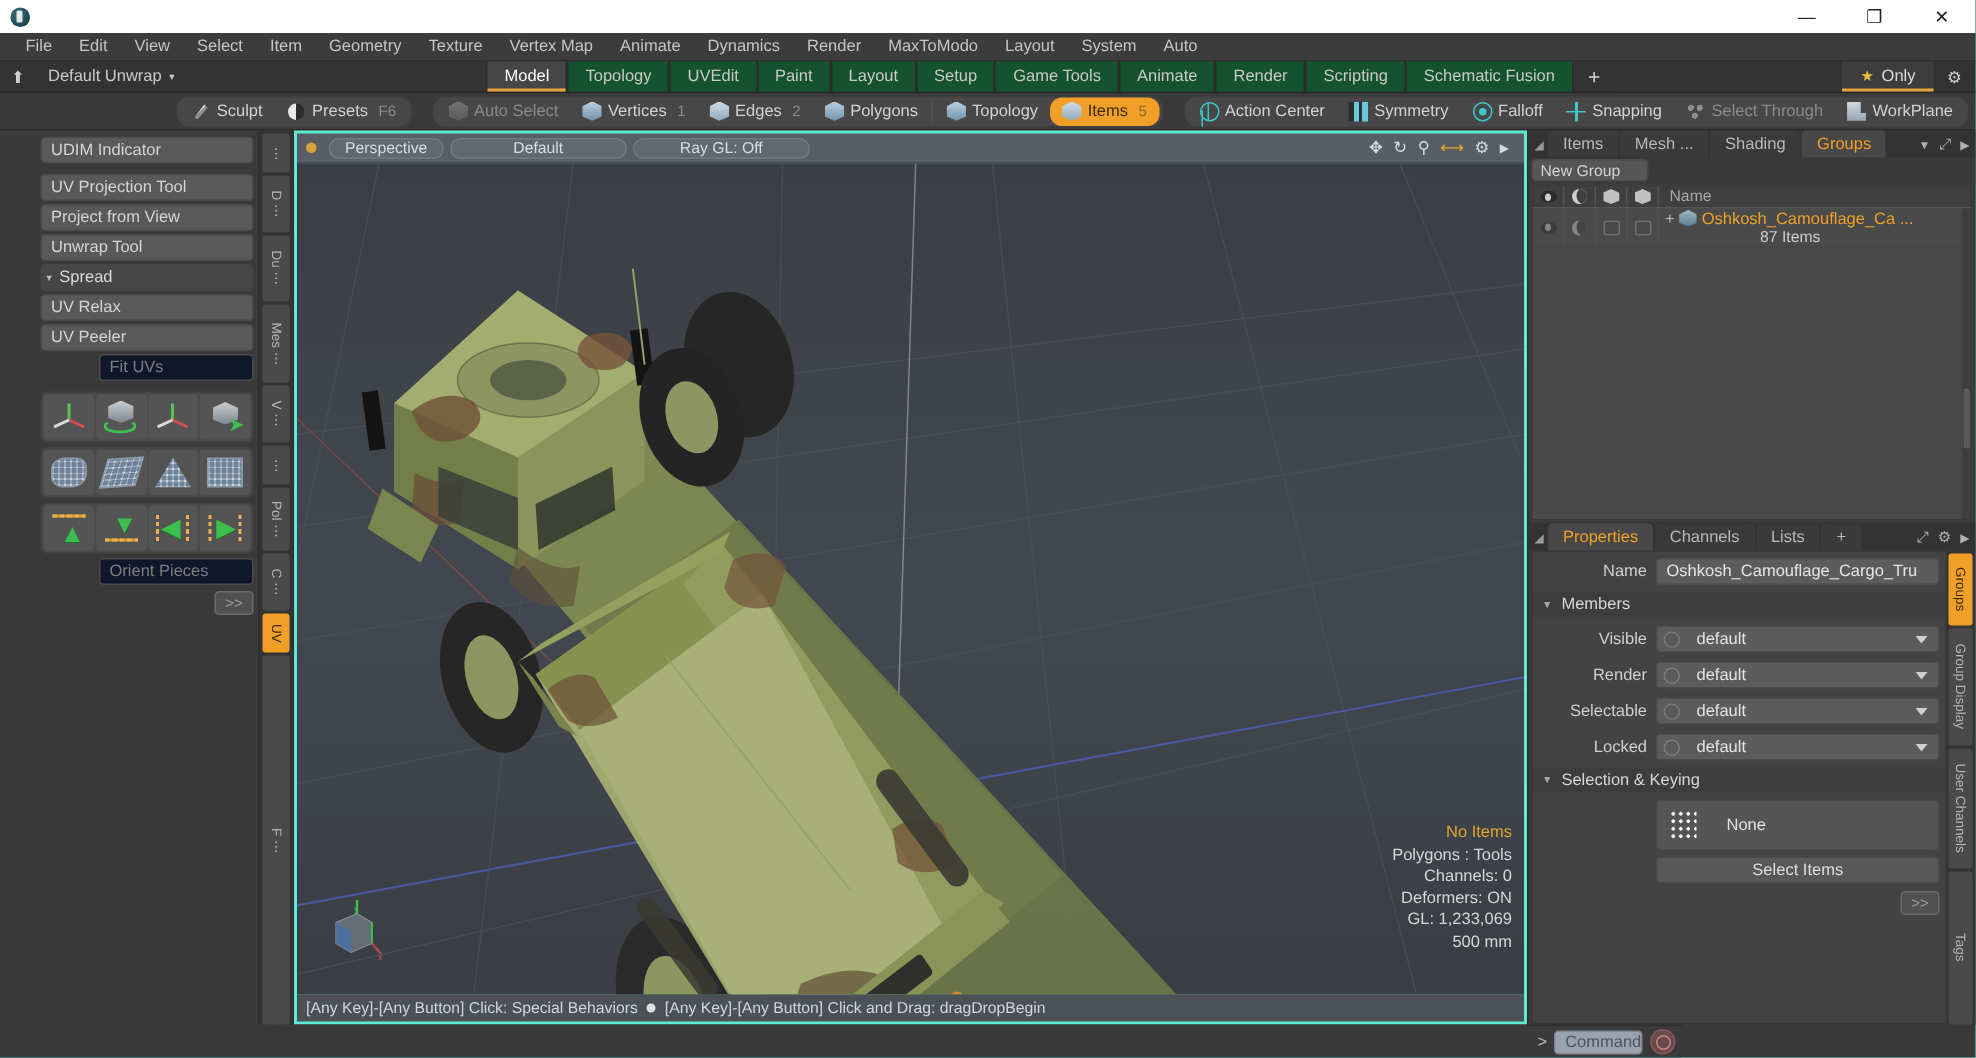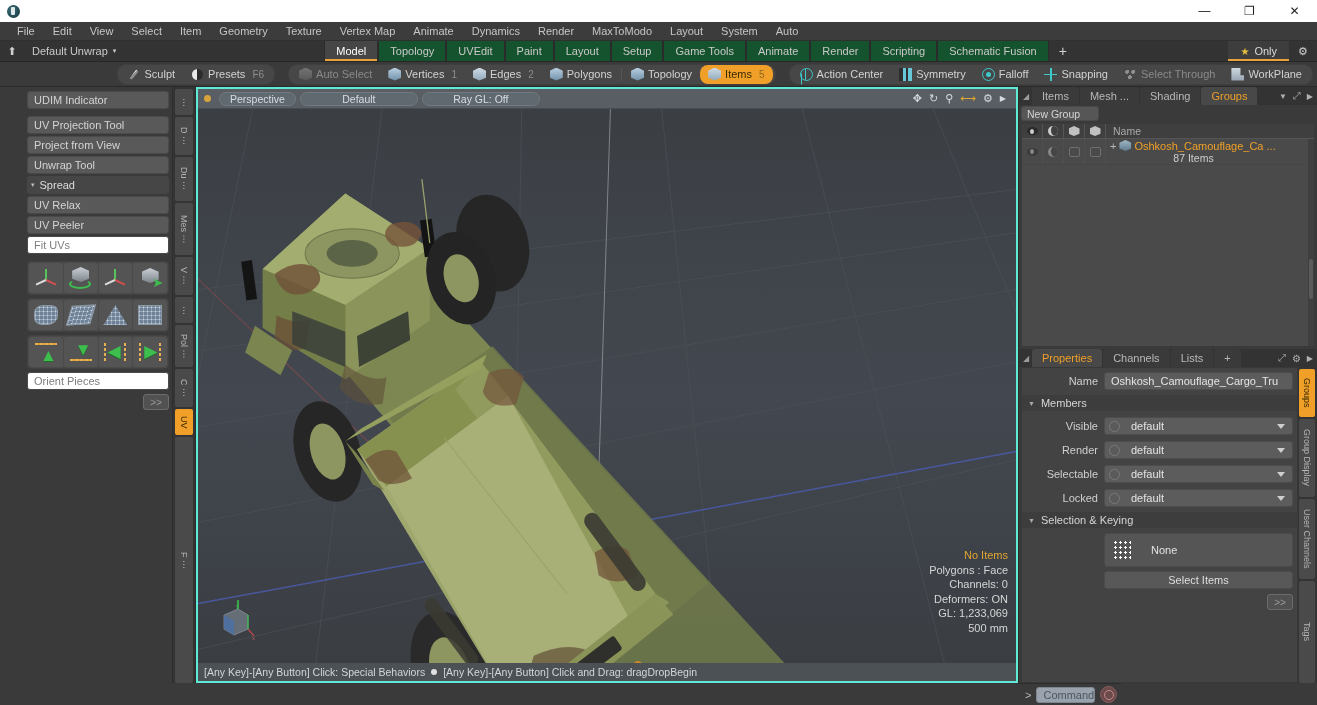--- a/index.html
+++ b/index.html
@@ -124,21 +124,21 @@
   .leftpanel {
     width:172px; flex:0 0 172px; background:#3a3a3a; display:flex; position:relative;
     border-right:1px solid #2c2c2c;
   }
   .leftcol { width:148px; flex:0 0 148px; padding:4px 3px 0 3px; }
   .lbtn {
     height:18px; background:#595959; border:1px solid #4a4a4a; border-radius:3px;
     display:flex; align-items:center; padding-left:6px; font-size:11px; color:#d4d4d4;
     margin-bottom:2px;
   }
-  .lbtn.dim { color:#7d7d7d; background:#ffffff; }
+  .lbtn.dim { color:#7d7d7d; background:#0f172a;margin-left:39px; }
   .lgap { height:5px; }
   .lheader {
     height:18px; background:#464646; border-radius:3px; display:flex; align-items:center;
     padding-left:4px; gap:5px; font-size:11px; color:#dcdcdc; margin-bottom:2px;
   }
   .lheader .tri { font-size:7px; color:#bcbcbc; }
   .iconrow {
     display:flex; background:#4a4a4a; border:1px solid #424242; border-radius:4px;
     margin-bottom:3px; padding:1px; gap:1px;
   }
@@ -664,21 +664,21 @@
             <ellipse cx="268" cy="164" rx="34" ry="46" fill="#242424" transform="rotate(-20 268 164)"></ellipse>
             <ellipse cx="268" cy="164" rx="17" ry="24" fill="#8d9660" transform="rotate(-20 268 164)"></ellipse>
 
             <polygon points="58,210 96,234 84,258 48,236" fill="#7b8550"></polygon>
             <path d="M150,248 q26,18 42,12 l-4,26 q-28,4 -44,-16z" fill="#5f5038" opacity=".6"></path>
           </g>
         </svg>
 
         <div class="infobox">
           <div class="noitems">No Items</div>
-          <div>Polygons : Face</div>
+          <div>Polygons : Tools</div>
           <div>Channels: 0</div>
           <div>Deformers: ON</div>
           <div>GL: 1,233,069</div>
           <div>500 mm</div>
         </div>
 
         <svg class="axisgizmo" viewBox="0 0 46 44">
           <polygon points="8,16 22,10 32,16 32,30 18,36 8,30" fill="#6d7680" opacity=".85" stroke="#9aa3ad" stroke-width="0.7"></polygon>
           <polygon points="8,16 8,30 18,36 18,22" fill="#4a6fa8" opacity=".8"></polygon>
           <line x1="22" y1="10" x2="22" y2="1" stroke="#3dbe4e" stroke-width="1.6"></line>

